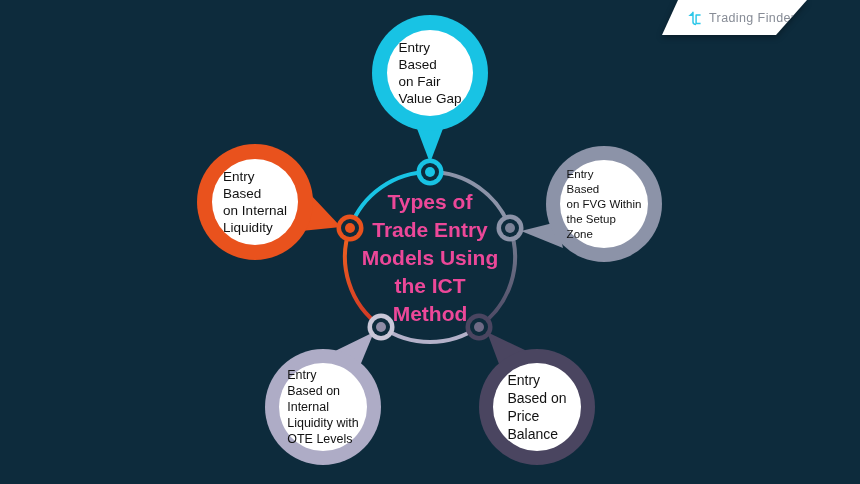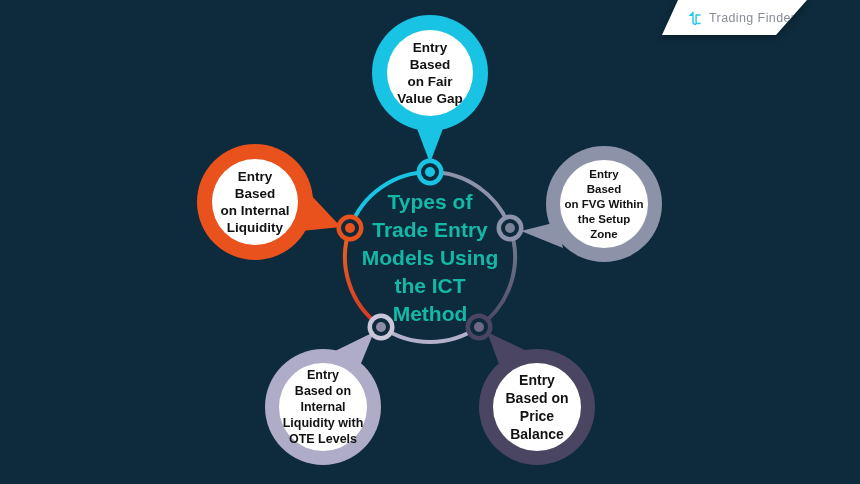--- a/index.html
+++ b/index.html
@@ -4,31 +4,31 @@
 <style>
   html,body { margin:0; padding:0; }
   .stage {
     position:relative; width:860px; height:484px; overflow:hidden;
     background:#0d2b3c;
     font-family:"Liberation Sans", sans-serif;
   }
   .stage svg.diagram { position:absolute; left:0; top:0; }
   .label {
     position:absolute; transform:translate(-50%,-50%);
-    text-align:center; color:#121212; font-weight:700;
+    color:#121212; font-weight:400;
     white-space:pre-line; pointer-events:none;
   }
   .lbl-top   { left:430px; top:73px;  font-size:13.5px; line-height:17px; }
   .lbl-left  { left:255px; top:202px; font-size:13.5px; line-height:17px; }
   .lbl-right { left:604px; top:204px; font-size:11.5px; line-height:15px; }
   .lbl-bl    { left:323px; top:407px; font-size:12.5px; line-height:16px; }
   .lbl-br    { left:537px; top:407px; font-size:14px;   line-height:18px; }
   .center-title {
     position:absolute; left:430px; top:258px; transform:translate(-50%,-50%);
-    width:240px; text-align:center; color:#14b8a6; font-weight:700;
+    width:240px; text-align:center; color:#ec4899; font-weight:700;
     font-size:21px; line-height:28px; white-space:pre-line; pointer-events:none;
   }
   .logo-banner {
     position:absolute; left:652px; top:0; width:160px; height:35px;
     filter:drop-shadow(0 2px 3px rgba(0,0,0,0.35));
   }
   .banner-shape {
     width:100%; height:100%; background:#ffffff;
     clip-path:polygon(26px 0, 155px 0, 124px 35px, 10px 35px);
     display:flex; align-items:center; gap:6px;

